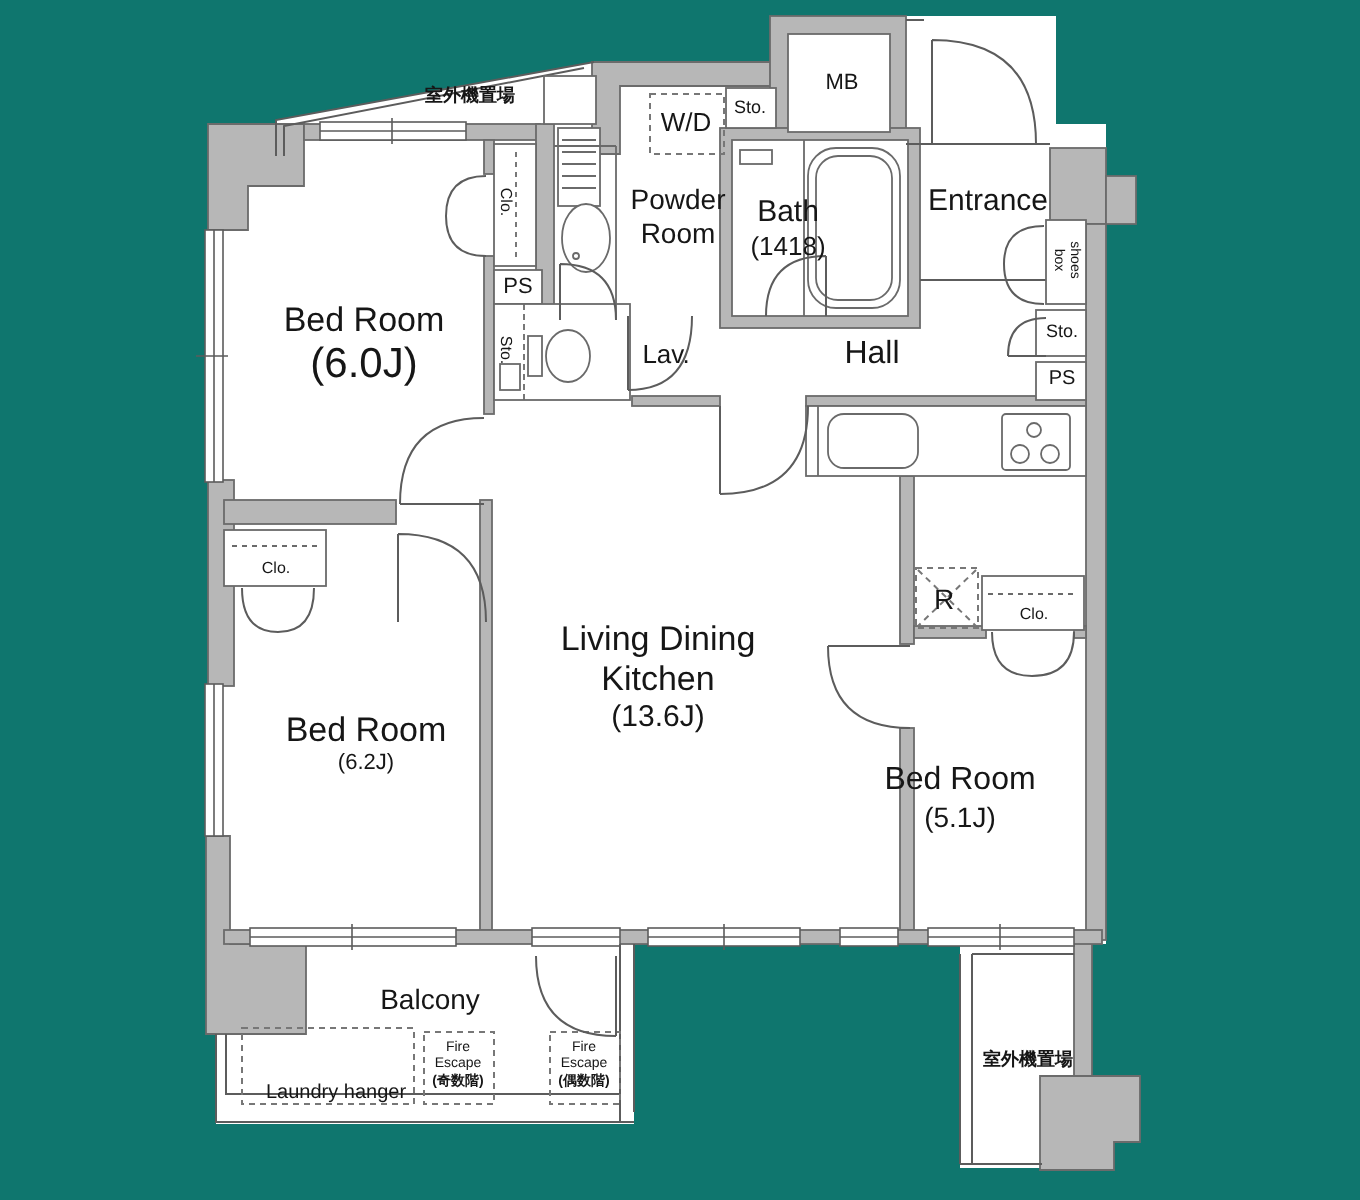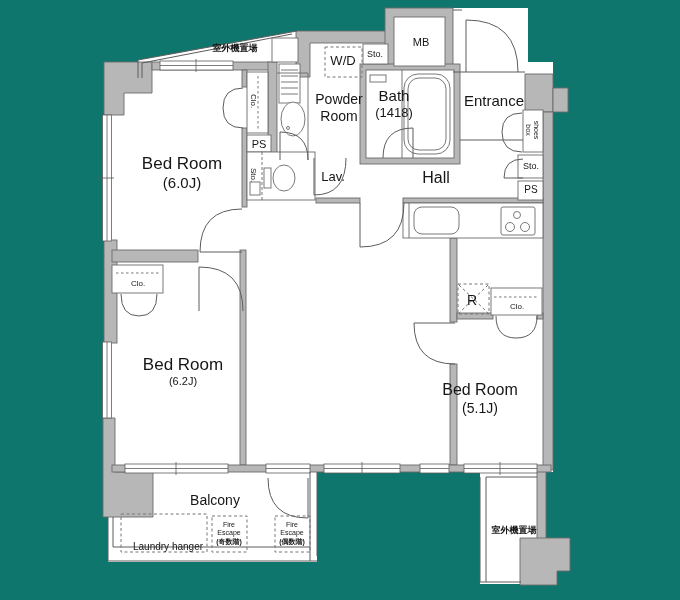--- a/index.html
+++ b/index.html
@@ -188,21 +188,21 @@
 
   <div class="lb" style="left:343px;top:61px;font-size:13px;">W/D</div>
   <div class="lb" style="left:375px;top:54px;font-size:9px;">Sto.</div>
   <div class="lb" style="left:421px;top:42px;font-size:11px;">MB</div>
 
   <div class="lb" style="left:315px;top:108px;font-size:14px;margin-left:24px;">
     <div>Powder</div>
     <div>Room</div>
   </div>
 
-  <div class="lb" style="left:394px;top:104px;font-size:15px;">
+  <div class="lb" style="left:394px;top:114px;font-size:15px;">
     <div>Bath</div>
     <div style="font-size:13px;">(1418)</div>
   </div>
 
   <div class="lb" style="left:494px;top:101px;font-size:15px;">Entrance</div>
 
   <div class="lb rot" style="left:532px;top:130px;font-size:7px;">
     <div>shoes</div>
     <div>box</div>
   </div>
@@ -212,30 +212,35 @@
 
   <div class="lb" style="left:436px;top:178px;font-size:16px;text-align:right;">Hall</div>
 
   <div class="lb rot" style="left:253px;top:101px;font-size:8px;">Clo.</div>
   <div class="lb" style="left:259px;top:144px;font-size:11px;">PS</div>
   <div class="lb rot" style="left:253px;top:175px;font-size:8px;">Sto.</div>
   <div class="lb" style="left:297px;top:177px;font-size:13px;margin-left:36px;">Lav.</div>
 
   <div class="lb" style="left:182px;top:173px;font-size:17px;">
     <div>Bed Room</div>
-    <div style="font-size:15px;">(6.0J)</div>
+    <div style="font-size:21px;">(6.0J)</div>
   </div>
 
   <div class="lb" style="left:138px;top:284px;font-size:8px;">Clo.</div>
 
   <div class="lb" style="left:183px;top:372px;font-size:17px;">
     <div>Bed Room</div>
     <div style="font-size:11px;">(6.2J)</div>
   </div>
 
+  <div class="lb" style="left:329px;top:339px;font-size:17px;">
+    <div>Living Dining</div>
+    <div>Kitchen</div>
+    <div style="font-size:15px;">(13.6J)</div>
+  </div>
 
   <div class="lb" style="left:472px;top:300px;font-size:14px;">R</div>
   <div class="lb" style="left:517px;top:307px;font-size:8px;">Clo.</div>
 
   <div class="lb" style="left:480px;top:399px;font-size:16px;">
     <div>Bed Room</div>
     <div style="font-size:14px;">(5.1J)</div>
   </div>
 
   <div class="lb" style="left:215px;top:500px;font-size:14px;">Balcony</div>

